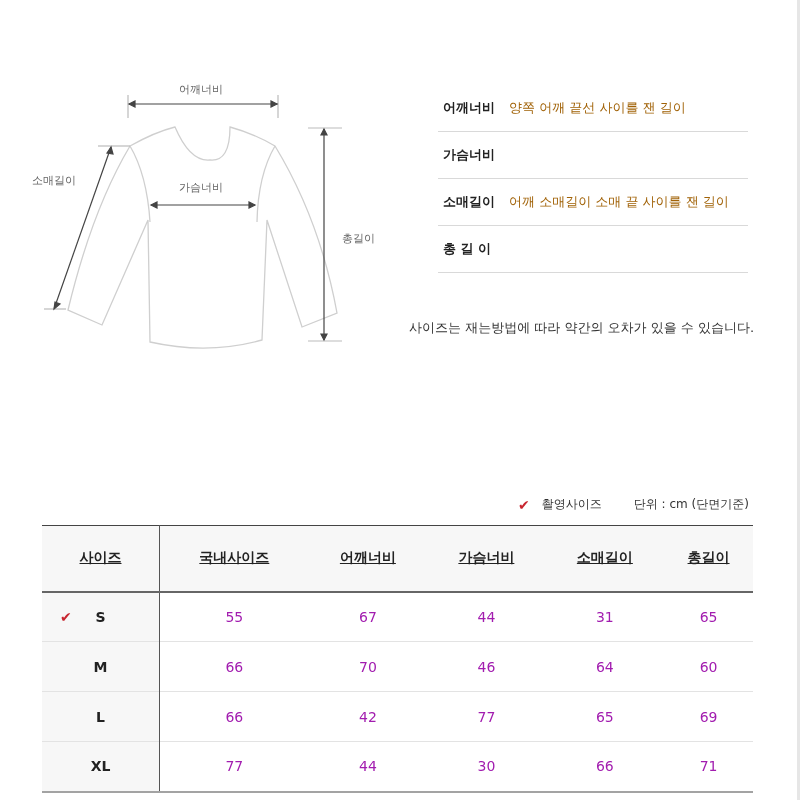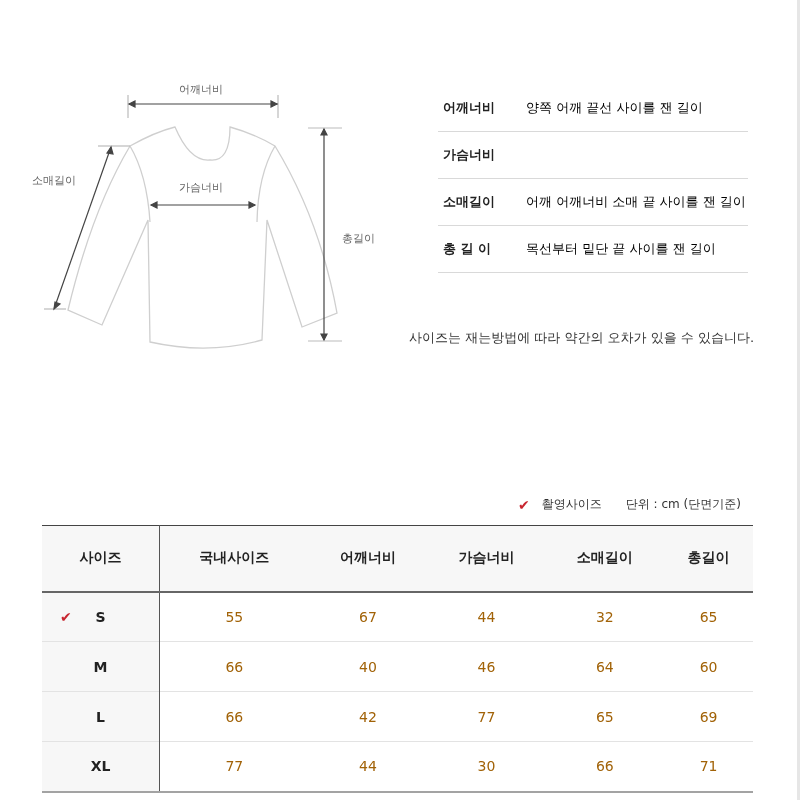--- a/index.html
+++ b/index.html
@@ -18,41 +18,41 @@
   .diagram svg { position: absolute; left: 0; top: 0; }
   .dlabel { position: absolute; font-size: 11px; color: #666; white-space: nowrap; }
   
   .defs { position: absolute; left: 438px; top: 85px; width: 310px; }
   .def-row {
     display: flex; align-items: center; height: 46px;
     border-bottom: 1px solid #d9d9d9;
     font-size: 13px;
   }
   .def-row .term { font-weight: bold; color: #222; width: 66px; flex-shrink: 0; padding-left: 5px; white-space: nowrap; }
-  .def-row .desc { color: #000000; white-space: nowrap; margin-left: 17px; }
+  .def-row .desc { color: #a16207; white-space: nowrap; }
   .note {
-    position: absolute; left: 409px; top: 329px; font-size: 13px; color: #333; white-space: nowrap;
+    position: absolute; left: 409px; top: 319px; font-size: 13px; color: #333; white-space: nowrap;
   }
   
   .legend { position: absolute; left: 518px; top: 496px; font-size: 12px; color: #333; display: flex; align-items: center; white-space: nowrap; }
   .legend .check { color: #c8252f; font-size: 14px; margin-right: 12px; }
-  .legend .unit { margin-left: 24px; }
+  .legend .unit { margin-left: 32px; }
   
   .size-table {
     position: absolute; left: 42px; top: 525px; width: 711px;
     border-collapse: collapse; font-size: 14px;
   }
   .size-table th, .size-table td { text-align: center; padding: 0; }
   .size-table thead tr { height: 66px; background: #f7f7f7; }
   .size-table thead { border-top: 1px solid #444; border-bottom: 2px solid #666; }
-  .size-table th { font-weight: bold; color: #222; }
+  .size-table th { font-weight: bold; color: #222; text-decoration: underline; }
   .size-table tbody tr { height: 50px; border-bottom: 1px solid #e3e3e3; }
   .size-table tbody tr:last-child { border-bottom: 2px solid #a3a3a3; }
   .size-table .col-size { width: 117px; border-right: 1px solid #555; background: #f7f7f7; font-weight: bold; color: #222; position: relative; }
-  .size-table td { color: #a16207; }
+  .size-table td { color: #a21caf; }
   .row-check { position: absolute; left: 18px; top: 50%; transform: translateY(-50%); color: #c8252f; font-size: 14px; font-weight: normal; }
 </style>
 </head>
 <body>
 
 <div class="scrollbar-track"></div>
 
 <div class="diagram">
   <svg width="360" height="290" viewBox="0 0 360 290">
     <g fill="none" stroke="#cfcfcf" stroke-width="1.3">
@@ -97,25 +97,24 @@
 <div class="defs">
   <div class="def-row">
     <span class="term">어깨너비</span>
     <span class="desc">양쪽 어깨 끝선 사이를 잰 길이</span>
   </div>
   <div class="def-row">
     <span class="term">가슴너비</span>
   </div>
   <div class="def-row">
     <span class="term">소매길이</span>
-    <span class="desc">어깨 어깨너비 소매 끝 사이를 잰 길이</span>
+    <span class="desc">어깨 소매길이 소매 끝 사이를 잰 길이</span>
   </div>
   <div class="def-row">
     <span class="term">총 길 이</span>
-    <span class="desc">목선부터 밑단 끝 사이를 잰 길이</span>
   </div>
 </div>
 
 <div class="note">사이즈는 재는방법에 따라 약간의 오차가 있을 수 있습니다.</div>
 
 <div class="legend">
   <span class="check">✔</span>
   <span>촬영사이즈</span>
   <span class="unit">단위 : cm (단면기준)</span>
 </div>
@@ -133,29 +132,29 @@
   </thead>
   <tbody>
     <tr>
       <td class="col-size">
         <span class="row-check">✔</span>
         <span>S</span>
       </td>
       <td>55</td>
       <td>67</td>
       <td>44</td>
-      <td>32</td>
+      <td>31</td>
       <td>65</td>
     </tr>
     <tr>
       <td class="col-size">
         <span>M</span>
       </td>
       <td>66</td>
-      <td>40</td>
+      <td>70</td>
       <td>46</td>
       <td>64</td>
       <td>60</td>
     </tr>
     <tr>
       <td class="col-size">
         <span>L</span>
       </td>
       <td>66</td>
       <td>42</td>

